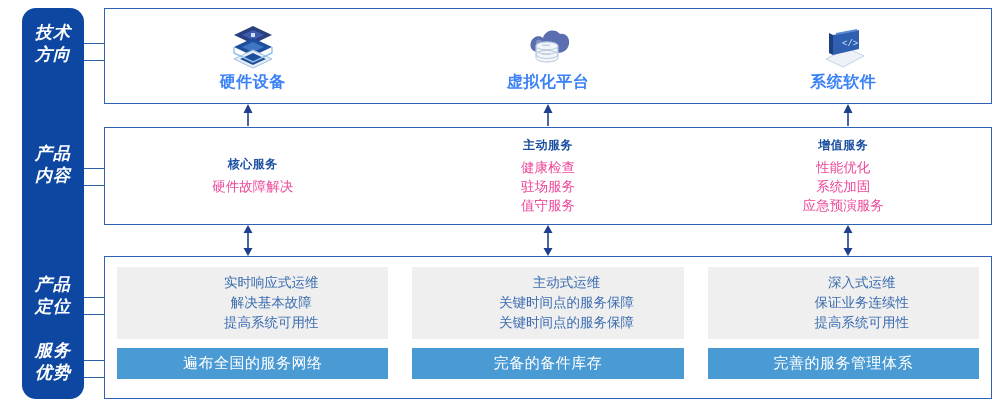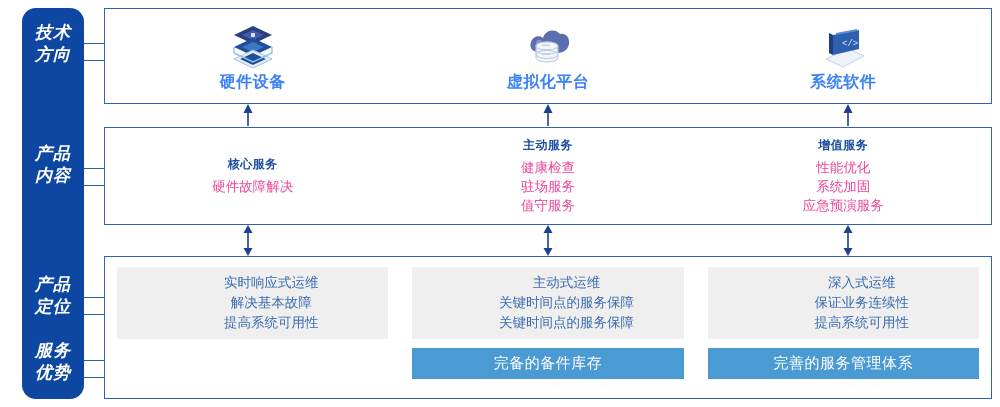--- a/index.html
+++ b/index.html
@@ -310,20 +310,21 @@
 
   <div class="panel" id="panel-pos">
     <div class="cols">
 
       <div class="pos-col">
         <div class="grey-box">
           <div class="grey-line">实时响应式运维</div>
           <div class="grey-line">解决基本故障</div>
           <div class="grey-line">提高系统可用性</div>
         </div>
+        <div class="blue-bar">遍布全国的服务网络</div>
       </div>
 
       <div class="pos-col">
         <div class="grey-box">
           <div class="grey-line">主动式运维</div>
           <div class="grey-line">关键时间点的服务保障</div>
           <div class="grey-line">关键时间点的服务保障</div>
         </div>
         <div class="blue-bar">完备的备件库存</div>
       </div>

